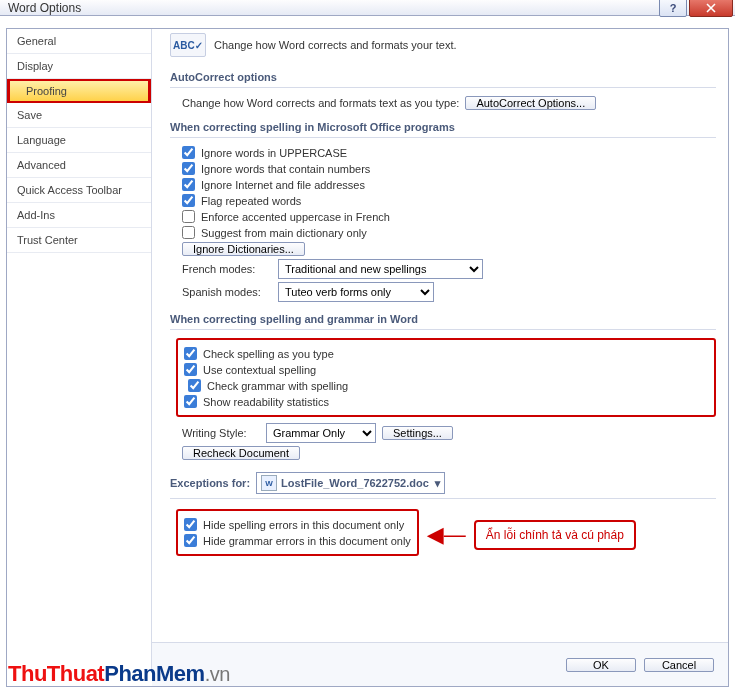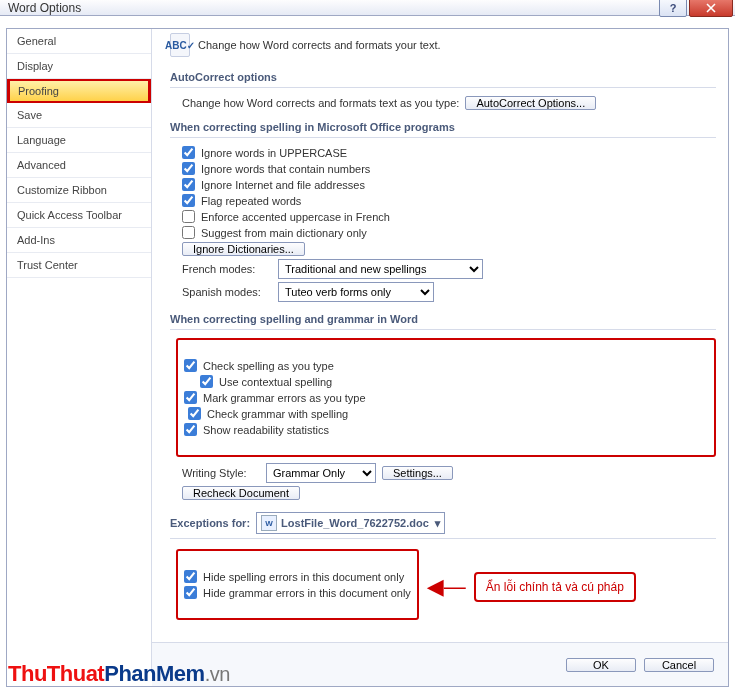--- a/index.html
+++ b/index.html
@@ -9,34 +9,34 @@
 .titlebar .title { font-size: 12px; color: #333; }
 .titlebar .spacer { flex: 1; }
 .winbtn { width: 28px; height: 19px; margin-left: 2px; border: 1px solid #7a8ab0; background: linear-gradient(#f7f9fd, #dbe3f4); display: flex; align-items: center; justify-content: center; cursor: pointer; border-radius: 2px; }
 .winbtn.close { width: 44px; background: linear-gradient(#e87a6d, #c83a2c); border-color: #8a2a1f; color: #fff; }
 .winbtn.help { color: #3a4a7a; font-weight: bold; }
 
 .frame { position: absolute; top: 28px; left: 6px; right: 6px; bottom: 6px; border: 1px solid #9fa8c4; background: #fff; }
 
 .nav { position: absolute; top: 0; left: 0; bottom: 13px; width: 145px; border-right: 1px solid #d6dbe9; background: #fff; }
 .nav-item { display: block; padding: 6px 10px; border-bottom: 1px solid #e8ebf2; color: #444; cursor: pointer; }
-.nav-item.selected { background: linear-gradient(#fff0a8, #ffd24a); border: 2px solid #c00; border-left: 3px solid #c00; border-right: 3px solid #c00; padding: 4px 8px; }
+.nav-item.selected { background: linear-gradient(#fff0a8, #ffd24a); border: 2px solid #c00; border-left: 3px solid #c00; border-right: 3px solid #c00; padding: 4px 16px; }
 
 .content { position: absolute; top: 0; left: 145px; right: 0; bottom: 44px; overflow-y: auto; padding: 4px 12px 8px 18px; color: #333; }
 .section-head { color: #4a5a7a; font-weight: bold; padding: 8px 0 4px 0; border-bottom: 1px solid #d6dbe9; margin-bottom: 8px; }
 .intro { display: flex; align-items: center; gap: 8px; margin-bottom: 6px; }
-.intro .icn { width: 20px; height: 24px; background: #f4f6fb; border: 1px solid #c6cee2; display: flex; align-items: center; justify-content: center; font-size: 10px; color: #2a5aa0; font-weight: bold; border-radius: 2px; }
+.intro .icn { width: 36px; height: 24px; background: #f4f6fb; border: 1px solid #c6cee2; display: flex; align-items: center; justify-content: center; font-size: 10px; color: #2a5aa0; font-weight: bold; border-radius: 2px; }
 .row { display: flex; align-items: center; gap: 6px; margin: 3px 0 3px 12px; }
 .row label { cursor: pointer; }
 input[type=checkbox] { width: 13px; height: 13px; accent-color: #3b7dd8; cursor: pointer; }
 .btn { background: linear-gradient(#fdfdfe, #e8ecf5); border: 1px solid #8a98bb; padding: 0 10px; border-radius: 2px; cursor: pointer; font-size: 11px; font-family: inherit; }
 .sel { border: 1px solid #8a98bb; background: #fff; height: 20px; font-size: 11px; font-family: inherit; padding: 0 2px; cursor: pointer; }
 .field-label { display: inline-block; min-width: 90px; }
 
-.highlight-box { border: 2px solid #c00; border-radius: 3px; padding: 16px 6px; margin: 2px 0 6px 6px; }
+.highlight-box { border: 2px solid #c00; border-radius: 3px; padding: 4px 6px; margin: 2px 0 6px 6px; }
 
 .exceptions-row { display: flex; align-items: center; gap: 6px; margin-top: 4px; }
 .doc-sel { display: flex; align-items: center; border: 1px solid #8a98bb; height: 22px; padding: 0 4px; background: #fff; }
 .doc-icn { width: 16px; height: 16px; background: #e8f0ff; border: 1px solid #9ab; display: inline-flex; align-items: center; justify-content: center; font-size: 8px; color: #2a5aa0; margin-right: 4px; }
 
 .callout-wrap { display: flex; align-items: center; gap: 8px; }
 .callout-arrow { color: #c00; font-size: 22px; line-height: 1; }
 .callout-box { border: 2px solid #c00; border-radius: 4px; padding: 6px 10px; color: #c00; font-size: 12px; background: #fff; }
 
 .footer { position: absolute; left: 145px; right: 0; bottom: 0; height: 44px; border-top: 1px solid #d6dbe9; display: flex; align-items: center; justify-content: flex-end; gap: 8px; padding: 0 14px; background: #f6f8fc; }
@@ -63,21 +63,20 @@
 
 <div class="frame">
 
   <div class="nav">
     <div class="nav-item">General</div>
     <div class="nav-item">Display</div>
     <div class="nav-item selected">Proofing</div>
     <div class="nav-item">Save</div>
     <div class="nav-item">Language</div>
     <div class="nav-item">Advanced</div>
-    <div class="nav-item">Customize Ribbon</div>
     <div class="nav-item">Quick Access Toolbar</div>
     <div class="nav-item">Add-Ins</div>
     <div class="nav-item">Trust Center</div>
   </div>
 
   <div class="content">
 
     <div class="intro">
       <span class="icn">ABC✓</span>
       <span>Change how Word corrects and formats your text.</span>
@@ -125,27 +124,23 @@
       <span class="field-label">Spanish modes:</span>
       <select class="sel" style="width:156px"><option>Tuteo verb forms only</option></select>
     </div>
 
     <div class="section-head">When correcting spelling and grammar in Word</div>
     <div class="highlight-box">
       <div class="row" style="margin-left:0">
           <input type="checkbox" checked="" style="">
           <label>Check spelling as you type</label>
         </div>
-      <div class="row" style="margin-left:16px">
+      <div class="row" style="margin-left:0">
           <input type="checkbox" checked="" style="">
           <label>Use contextual spelling</label>
-        </div>
-      <div class="row" style="margin-left:0">
-          <input type="checkbox" checked="" style="">
-          <label>Mark grammar errors as you type</label>
         </div>
       <div class="row" style="margin-left:4px">
           <input type="checkbox" checked="" style="">
           <label>Check grammar with spelling</label>
         </div>
       <div class="row" style="margin-left:0">
           <input type="checkbox" checked="" style="">
           <label>Show readability statistics</label>
         </div>
     </div>

